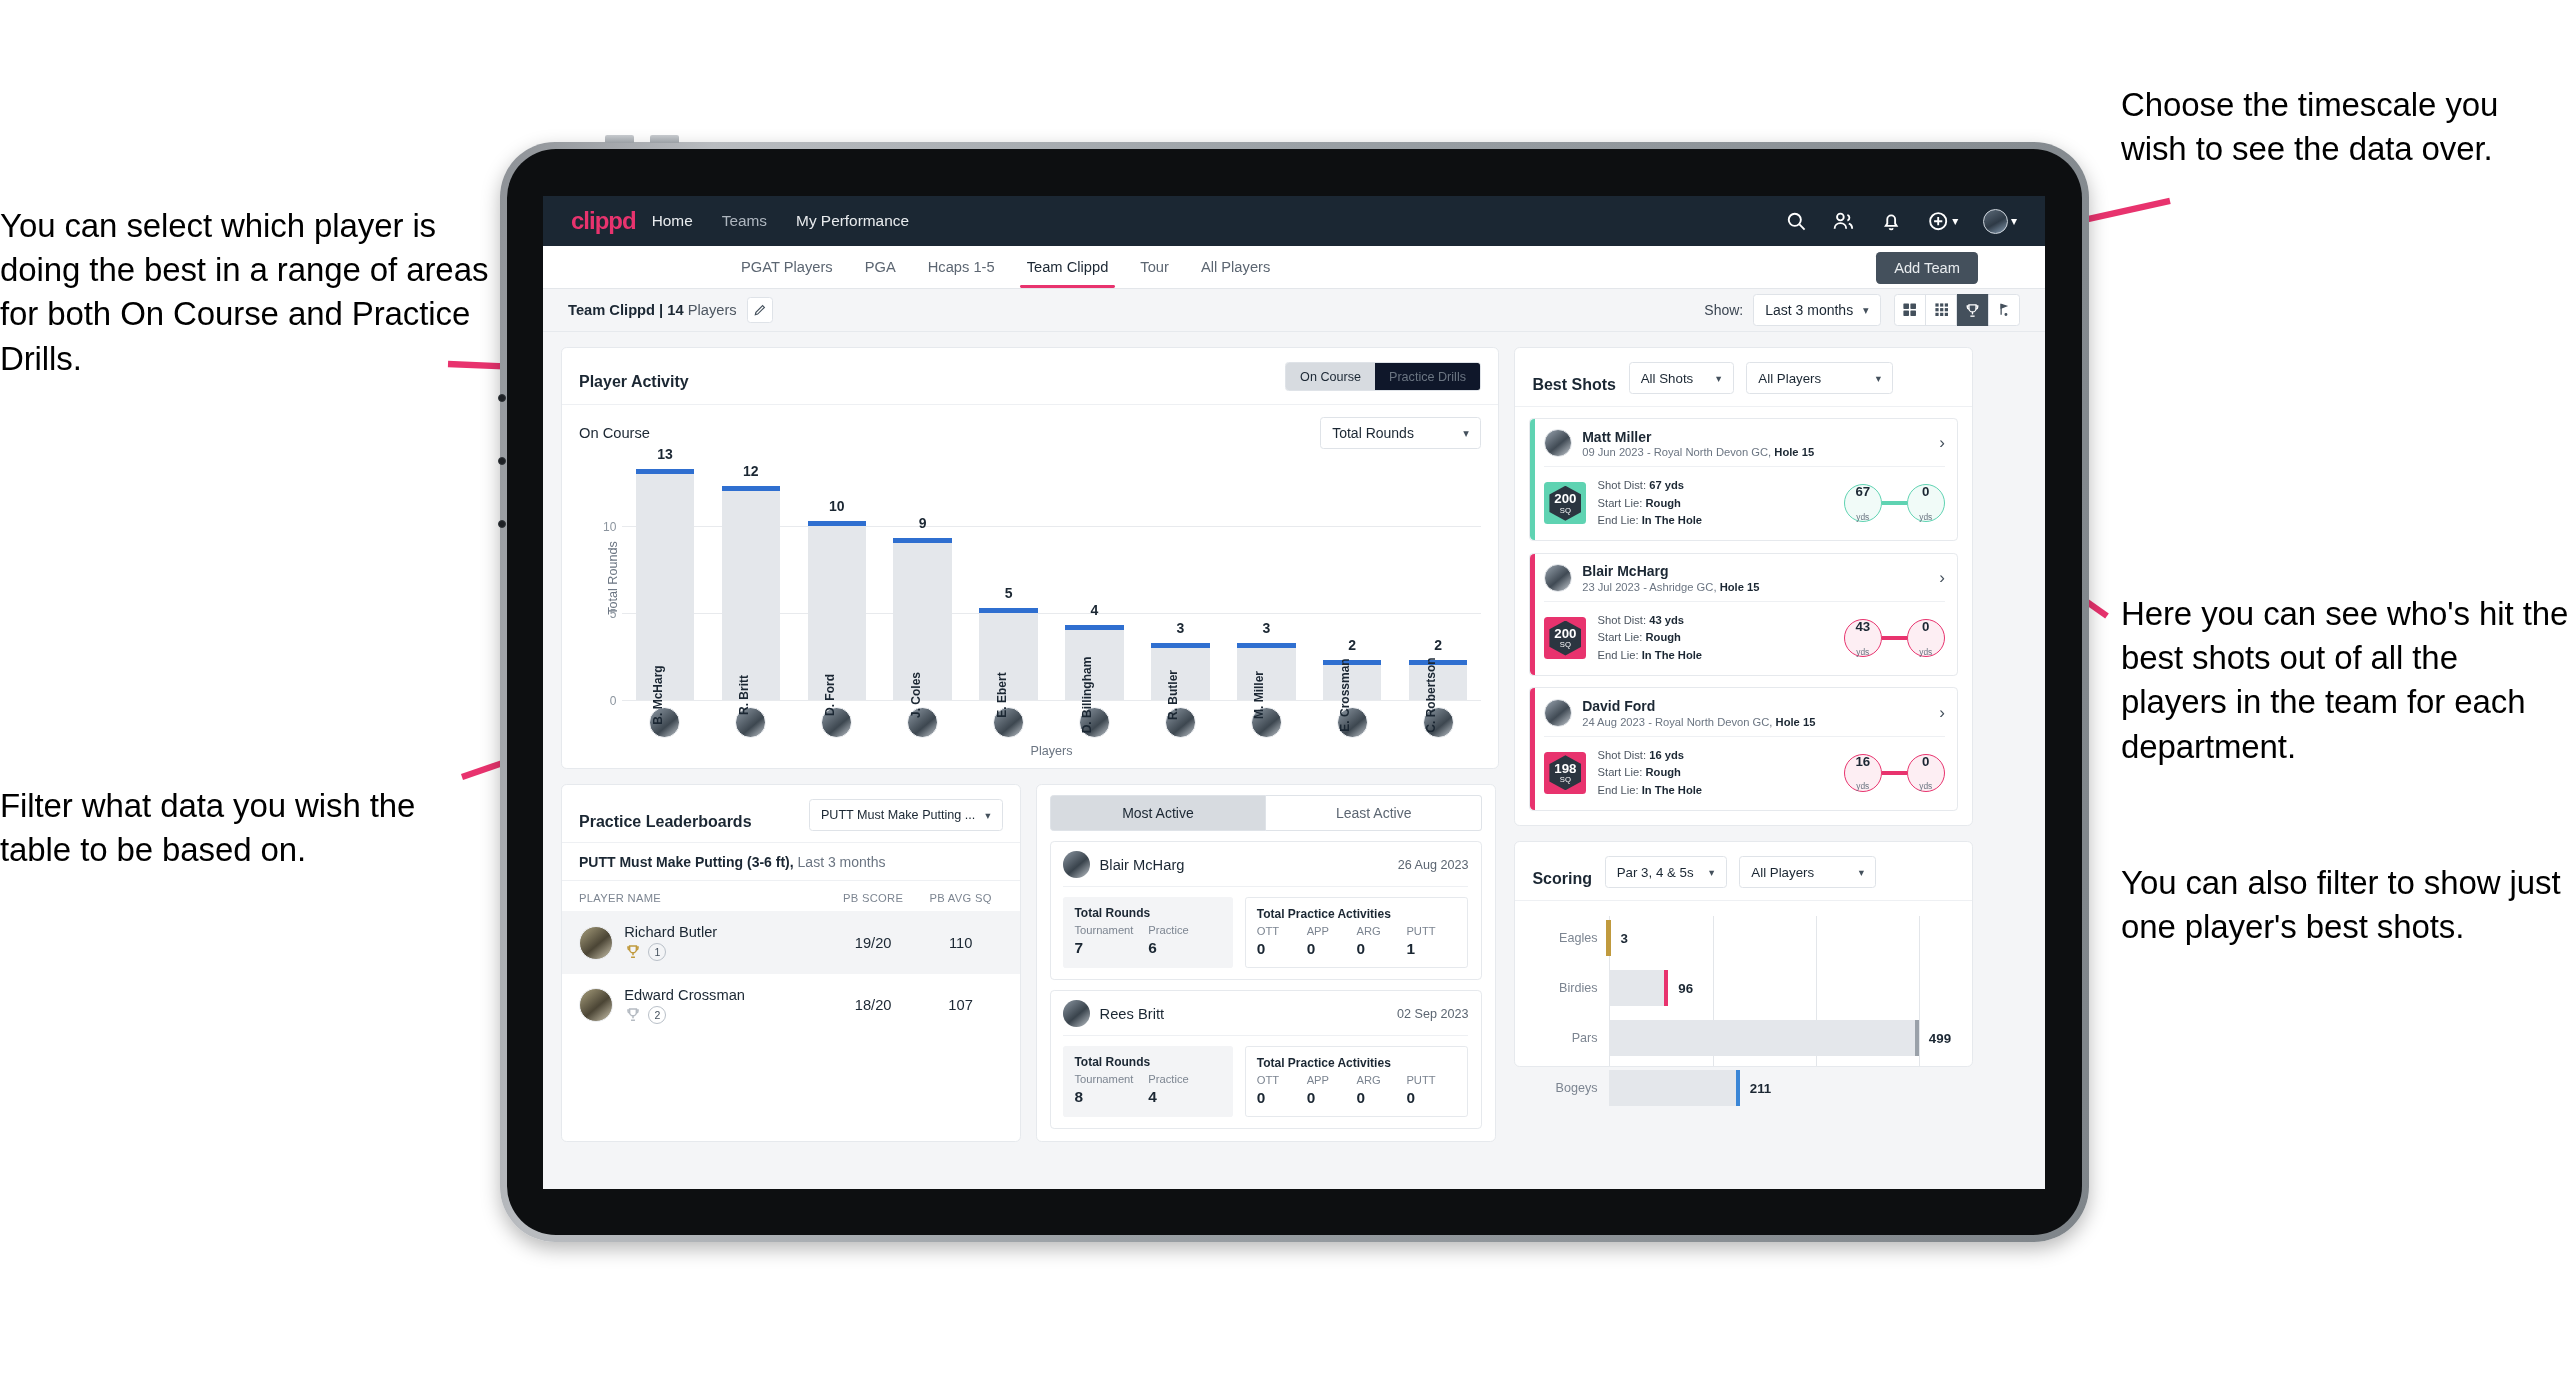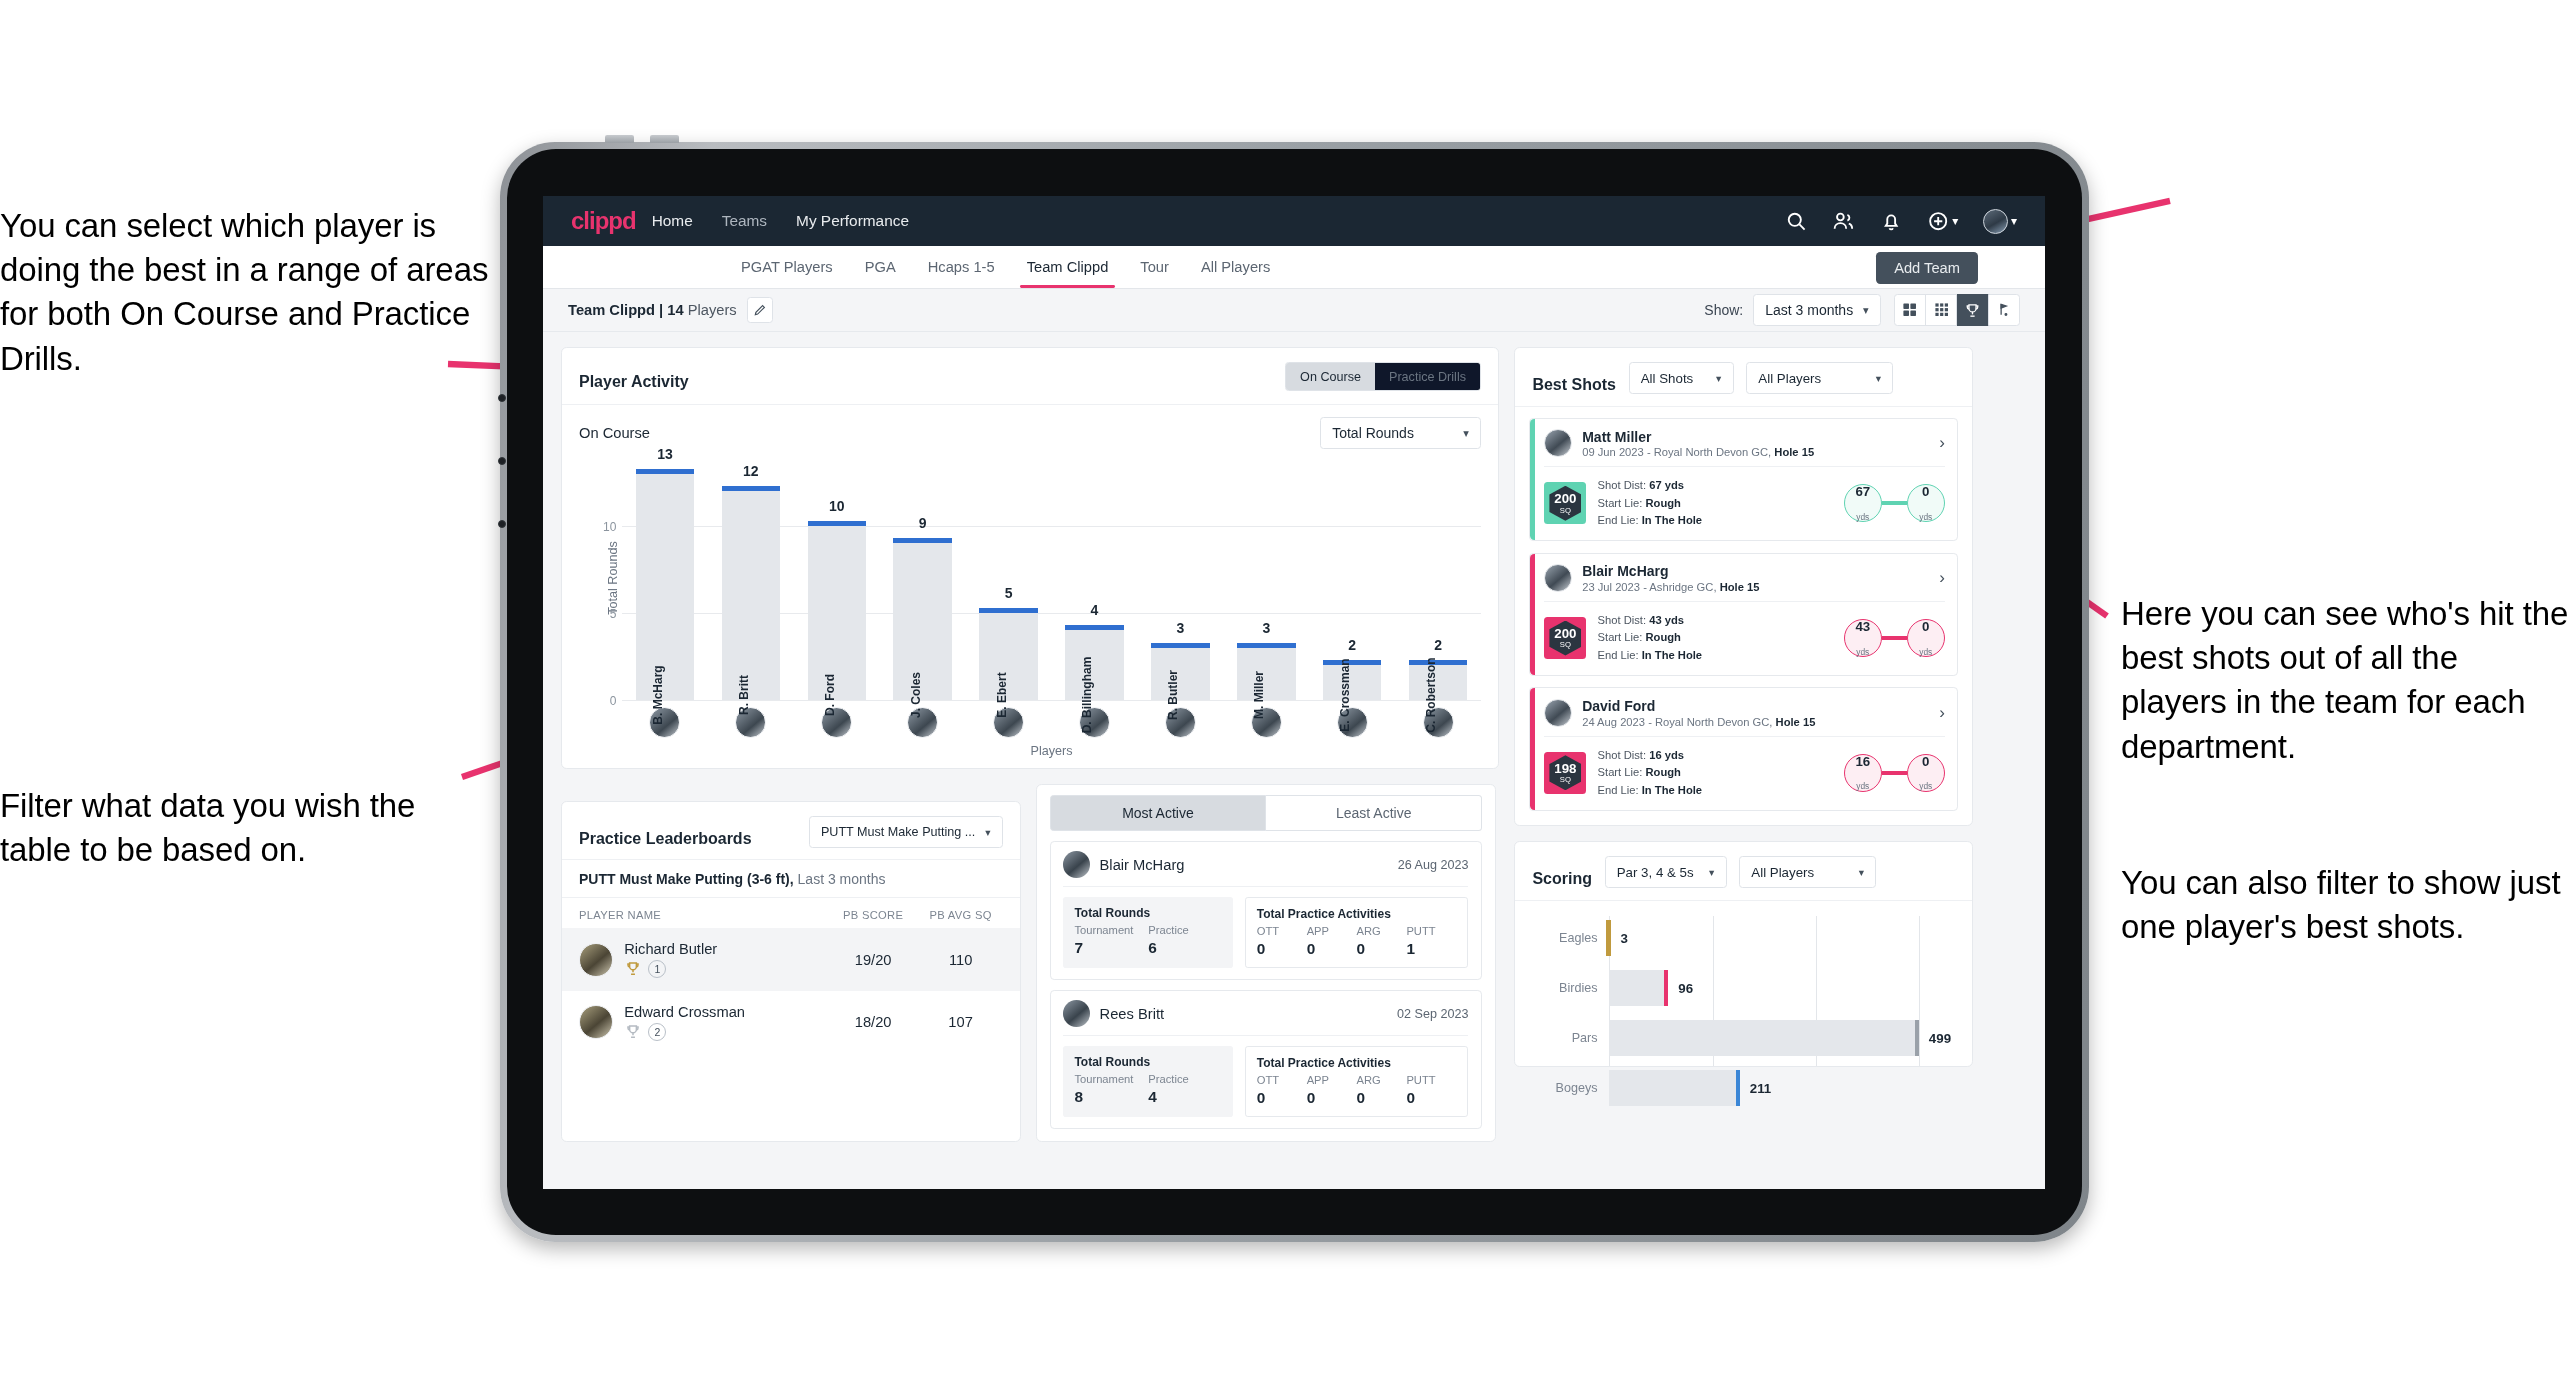--- a/index.html
+++ b/index.html
@@ -291,20 +291,21 @@
   .sco-track { flex: 1; position: relative; height: 36px; }
   .sco-fill { position: absolute; left: 0; top: 0; bottom: 0; background: #e4e7eb; }
   .sco-cap { position: absolute; top: 0; bottom: 0; width: 4.2px; }
   .sco-num { position: absolute; top: 50%; transform: translateY(-50%); font-size: 13.3px; font-weight: 700; color: #1b2733; }
 </style>
 </head>
 <body>
 
 <div id="stage">
 
+  <div class="callout" style="left:2121px; top:83px; width:434px;">Choose the timescale you wish to see the data over.</div>
   <div class="callout" style="left:0px; top:204px; width:490px;">You can select which player is doing the best in a range of areas for both On Course and Practice Drills.</div>
   <div class="callout" style="left:0px; top:784px; width:476px;">Filter what data you wish the table to be based on.</div>
   <div class="callout" style="left:2121px; top:592px; width:448px;">Here you can see who's hit the best shots out of all the players in the team for each department.</div>
   <div class="callout" style="left:2121px; top:861px; width:448px;">You can also filter to show just one player's best shots.</div>
 
   <svg class="arrow" style="left:0;top:0;width:2576px;height:1386px;" viewBox="0 0 3680 1980" width="2576" height="1386">
     <defs>
       <marker id="ah" markerWidth="7" markerHeight="7" refX="3" refY="3.5" orient="auto">
         <path d="M0,0 L7,3.5 L0,7 L2,3.5 Z" fill="#e8336e"></path>
       </marker>
@@ -568,21 +569,21 @@
                 </div>
                 <div class="av-cell">
                   <div class="av"></div>
                 </div>
               </div>
             <div class="xlabel">Players</div>
           </div>
         </div>
 
         <div style="display:flex; gap:15.4px; margin-top:15.4px;">
-          <div class="card" style="width:49%;margin-top:17px;">
+          <div class="card" style="width:49%;">
             <div class="card-head" style="padding-bottom:11.2px;">
               <div class="card-title">Practice Leaderboards</div>
               <div class="ch-spacer"></div>
               <div class="selectbox" style="min-width:151px;font-size:12.6px;">
                 <span>PUTT Must Make Putting ...</span>
                 <span style="color:#44505c;font-size:10.5px;">▾</span>
               </div>
             </div>
             <div class="lb-sub">
               <b>PUTT Must Make Putting (3-6 ft),</b><span> Last 3 months</span>

